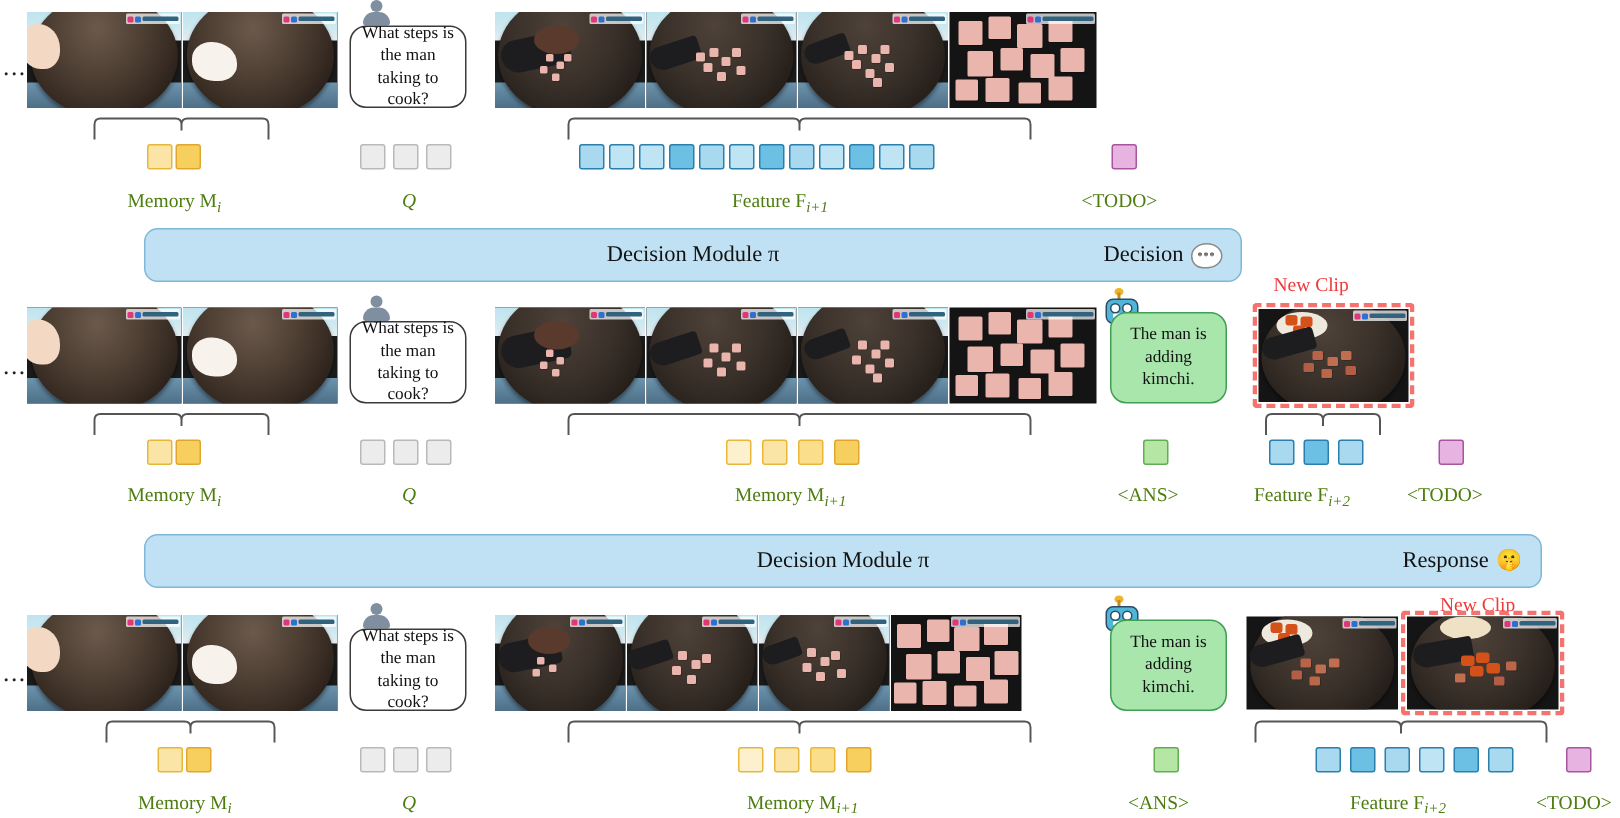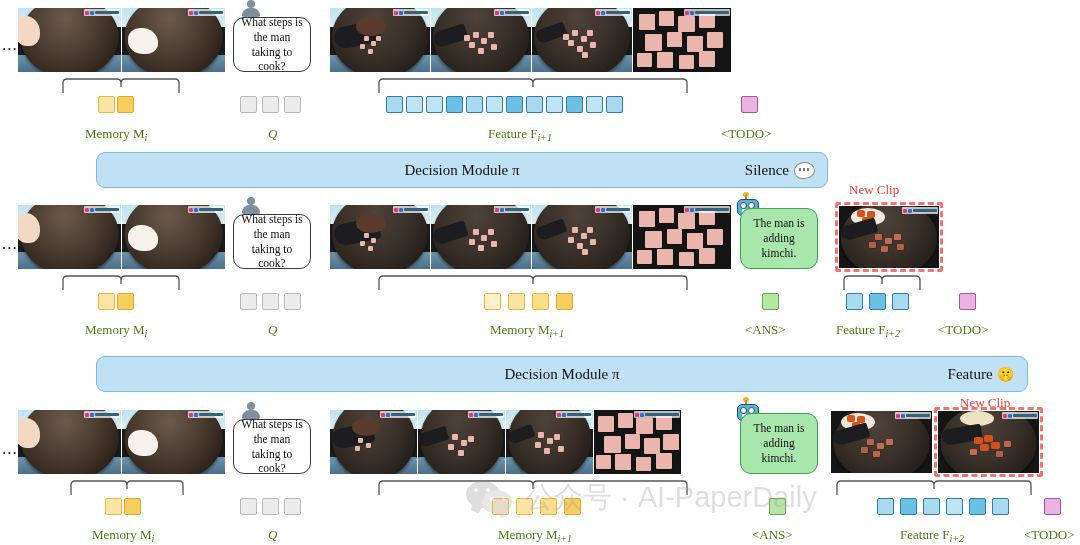--- a/index.html
+++ b/index.html
@@ -246,21 +246,21 @@
   <div class="cap" style="left:488px;top:126px;font-family:Liberation Serif, serif;">
     <span>Feature F</span><i style="font-size:10px;vertical-align:-3px;">i+1</i>
   </div>
 
   <div class="tok pur" style="left:741px;top:96px;"></div>
   <div class="cap" style="left:721px;top:126px;">&lt;TODO&gt;</div>
 
   <div class="decbar" style="left:96px;top:152px;width:730px;height:34px;">
     <span class="lbl">Decision Module π</span>
     <span class="right">
-      <span>Silence</span>
+      <span>Decision</span>
       <span class="sbub"></span>
     </span>
   </div>
 
   <div class="dots" style="left:2px;top:235px;">...</div>
 
   <div class="frame" style="left:18px;top:205px;width:103px;height:64px;">
     <div class="sky"></div>
       <div class="counter"></div>
     <div class="wok"></div>
@@ -444,21 +444,21 @@
   <div class="cap" style="left:836px;top:322px;">
     <span>Feature F</span><i style="font-size:10px;vertical-align:-3px;">i+2</i>
   </div>
 
   <div class="tok pur" style="left:959px;top:293px;"></div>
   <div class="cap" style="left:938px;top:322px;">&lt;TODO&gt;</div>
 
   <div class="decbar" style="left:96px;top:356px;width:930px;height:34px;">
     <span class="lbl">Decision Module π</span>
     <span class="right">
-      <span>Feature</span>
+      <span>Response</span>
       <span class="emoji">🤫</span>
     </span>
   </div>
 
   <div class="dots" style="left:2px;top:440px;">...</div>
 
   <div class="frame" style="left:18px;top:410px;width:103px;height:64px;">
     <div class="sky"></div>
       <div class="counter"></div>
     <div class="wok"></div>
@@ -656,25 +656,14 @@
     <div class="tok b3" style="left:969px;top:498px;"></div>
     <div class="tok b1" style="left:992px;top:498px;"></div>
   </div>
   <div class="cap" style="left:900px;top:527px;">
     <span>Feature F</span><i style="font-size:10px;vertical-align:-3px;">i+2</i>
   </div>
 
   <div class="tok pur" style="left:1044px;top:498px;"></div>
   <div class="cap" style="left:1024px;top:527px;">&lt;TODO&gt;</div>
 
-  <div class="wm" style="left:466px;top:478px;">
-    <span class="wx">
-      <span class="b1"></span>
-        <span class="b2"></span>
-      <span class="d" style="left:8px;top:7px;"></span>
-      <span class="d" style="left:20px;top:7px;"></span>
-      <span class="d" style="left:24px;top:16px;"></span>
-      <span class="d" style="left:36px;top:16px;"></span>
-    </span>
-    <span class="txt">公众号 · AI-PaperDaily</span>
-  </div>
 
 </div>
 
 </body></html>

